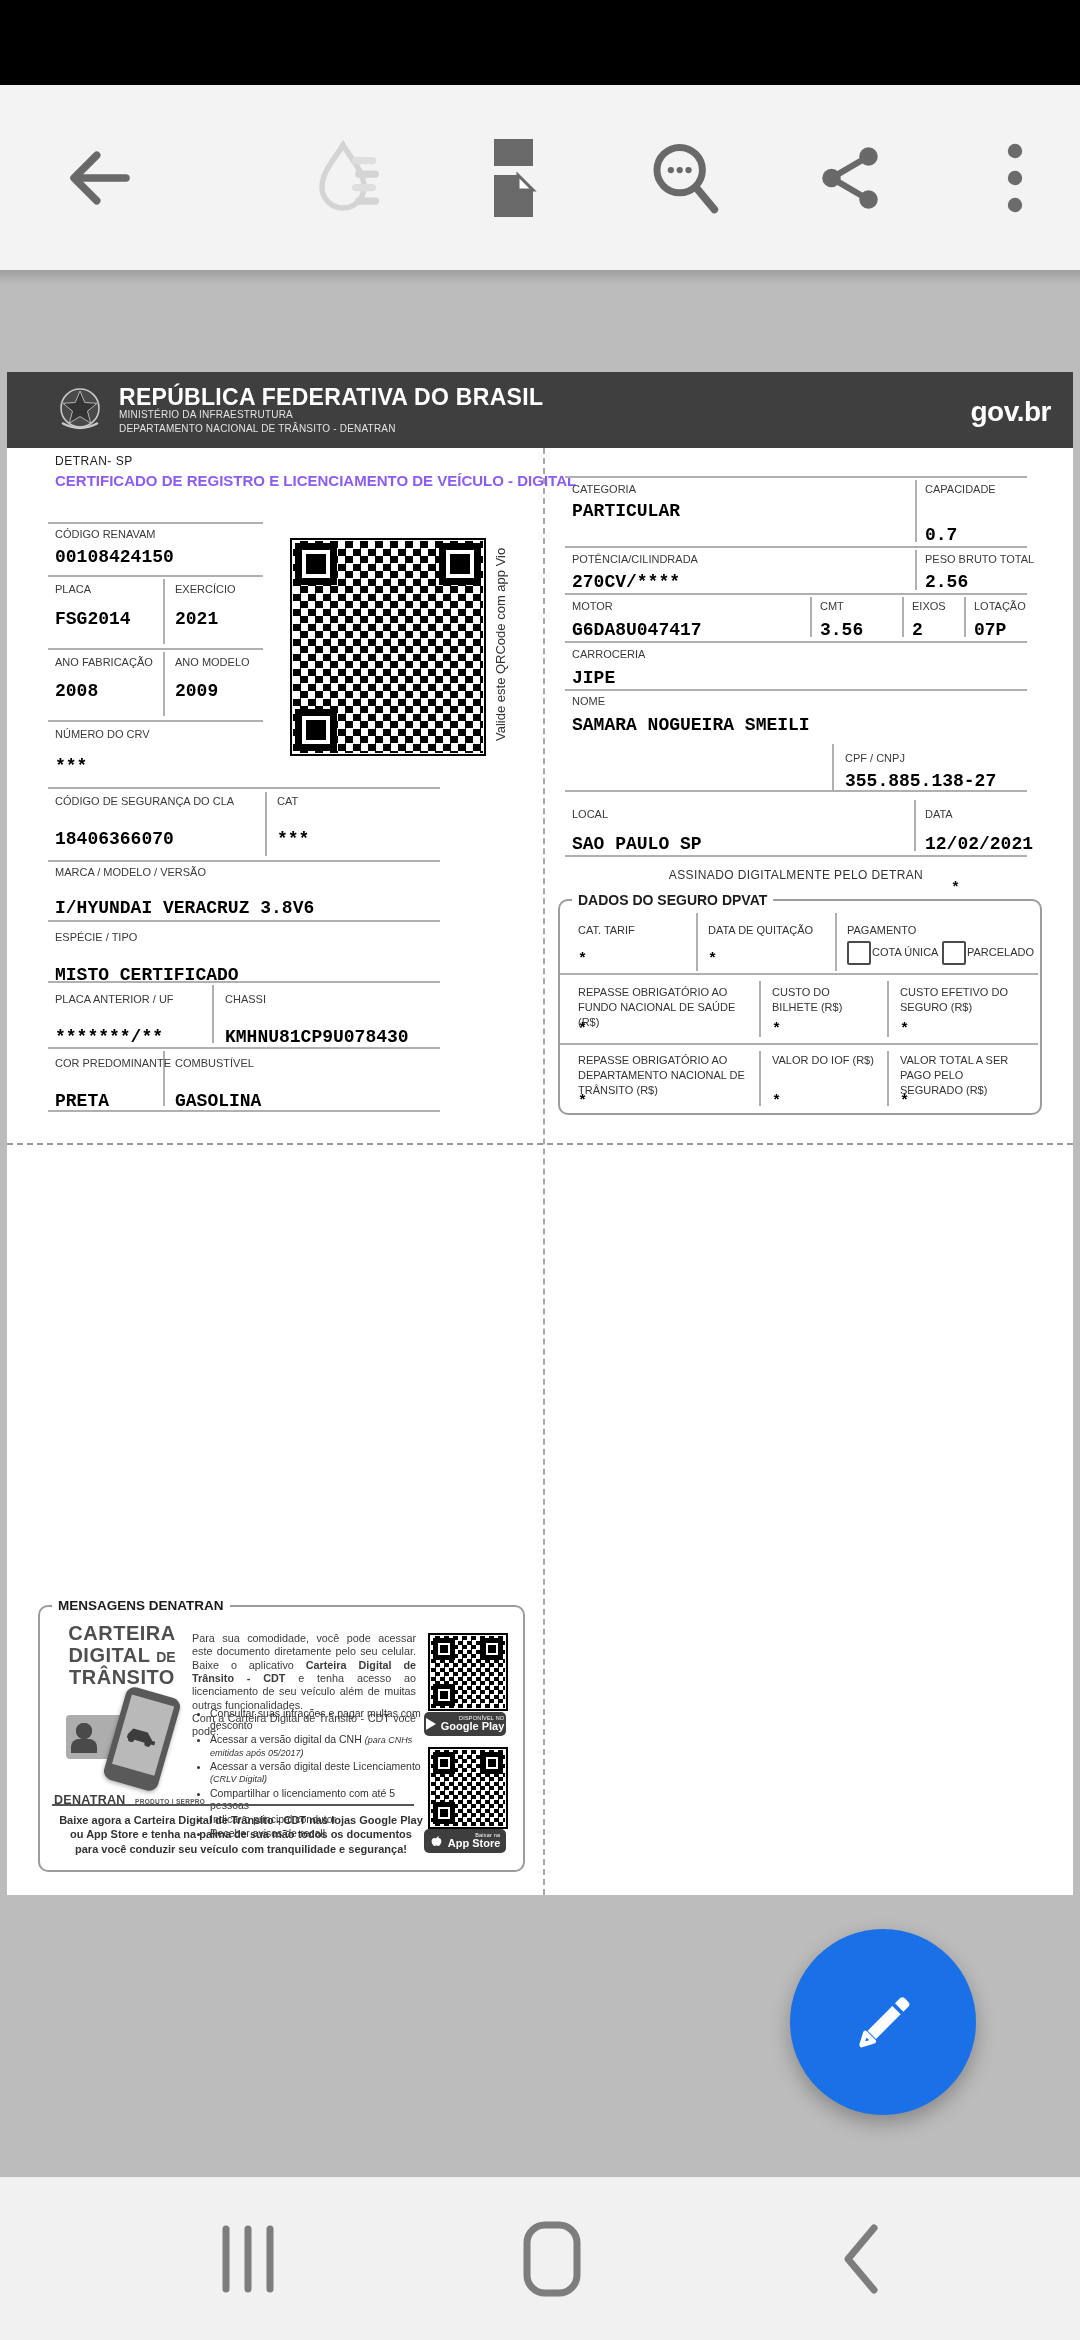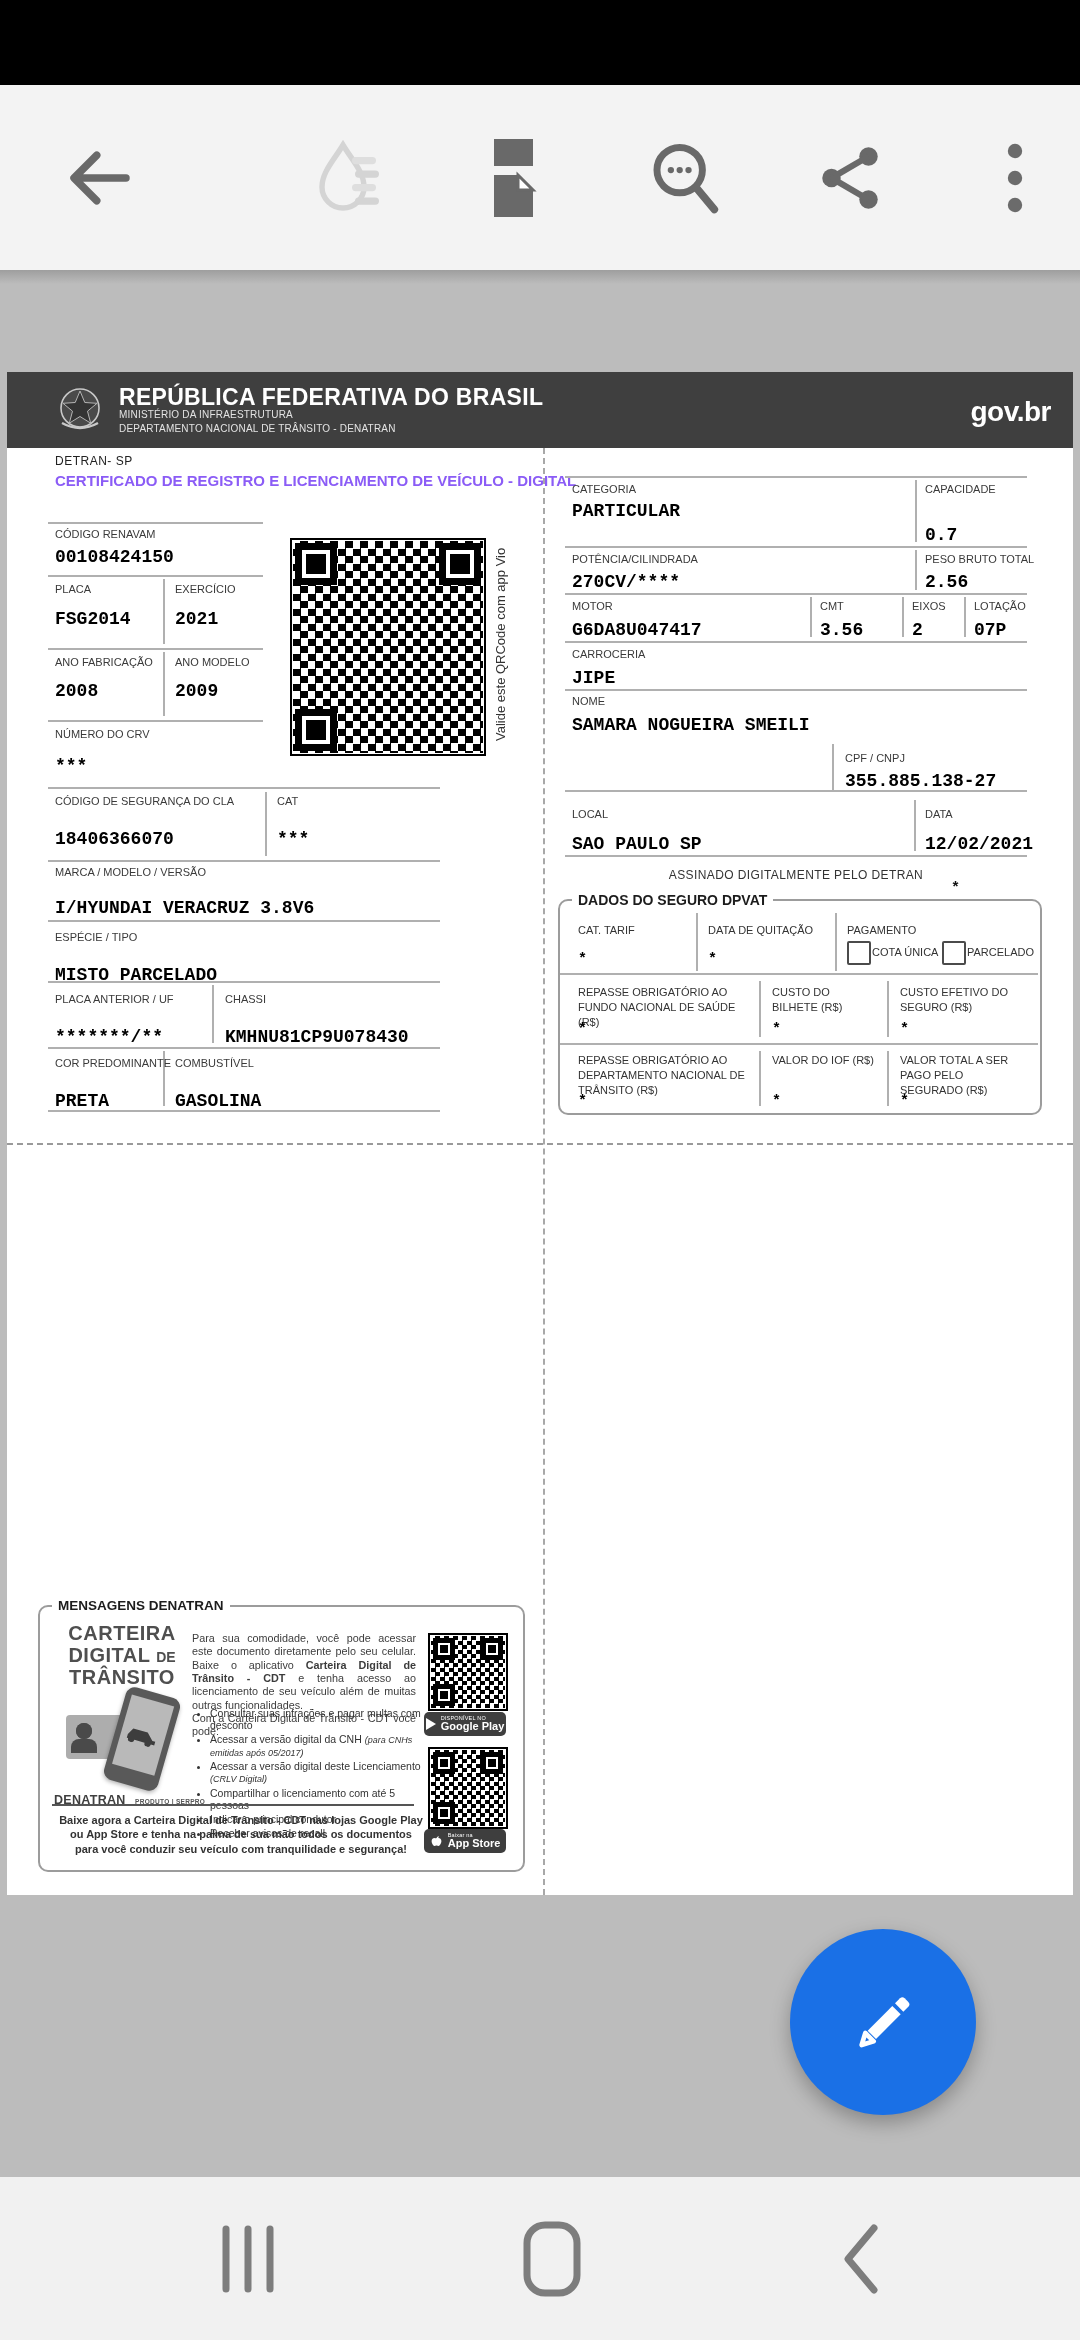--- a/index.html
+++ b/index.html
@@ -48,21 +48,21 @@
   .cblab{position:absolute;font-size:11px;color:#333;}
   
   .logo-line{position:absolute;left:14px;width:136px;text-align:center;font-weight:bold;color:#4f4f4f;font-size:20px;line-height:1;letter-spacing:.5px;}
   .logo-line small{font-size:14px;letter-spacing:0;}
   .msg-p{position:absolute;left:152px;top:14px;width:224px;font-size:10.8px;color:#3c3c3c;text-align:justify;line-height:1.24;}
   .msg-ul{position:absolute;left:156px;top:100px;width:224px;margin:0;padding-left:14px;font-size:10.5px;color:#333;}
   .msg-ul li{margin-bottom:2px;line-height:1.15;}
   .msg-ul .note{font-style:italic;font-size:9px;}
   .msg-foot{position:absolute;left:18px;top:206px;width:366px;font-size:11px;font-weight:bold;color:#333;text-align:center;line-height:1.3;}
   .badge{position:absolute;width:82px;height:24px;background:#3e3e3e;border-radius:5px;color:#fff;display:flex;align-items:center;justify-content:center;gap:5px;}
-  .badge .tx{line-height:1;text-align:left;}
+  .badge .tx{line-height:1;text-align:right;}
   .badge .l1{display:block;font-size:5.5px;letter-spacing:.2px;}
   .badge .l2{display:block;font-size:11px;font-weight:bold;}
   .play-tri{width:0;height:0;border-top:6px solid transparent;border-bottom:6px solid transparent;border-left:10px solid #fff;}
   .phone-wrap{position:absolute;left:26px;top:84px;width:118px;height:100px;}
   .idcard{position:absolute;left:0;top:24px;width:62px;height:44px;background:#adadad;border-radius:4px;}
   .idcard .head{position:absolute;left:10px;top:8px;width:16px;height:16px;border-radius:50%;background:#4a4a4a;}
   .idcard .body{position:absolute;left:5px;top:24px;width:26px;height:14px;border-radius:8px 8px 0 0;background:#4a4a4a;}
   .phone{position:absolute;left:48px;top:0px;width:56px;height:96px;background:#595959;border-radius:9px;transform:rotate(16deg);box-shadow:0 2px 4px rgba(0,0,0,.3);}
   .phone .scr{position:absolute;left:6px;top:8px;width:44px;height:72px;background:#b9b9b9;}
   .denatran-row{position:absolute;left:14px;top:183px;width:140px;text-align:center;white-space:nowrap;}
@@ -194,21 +194,21 @@
   </div>
   <div class="qrcaption">Valide este QRCode com app Vio</div>
 
   <span class="lb" style="left:48px;top:424px">CÓDIGO DE SEGURANÇA DO CLA</span>
   <span class="val" style="left:48px;top:458px">18406366070</span>
   <span class="lb" style="left:270px;top:424px">CAT</span>
   <span class="val" style="left:270px;top:458px">***</span>
   <span class="lb" style="left:48px;top:495px">MARCA / MODELO / VERSÃO</span>
   <span class="val" style="left:48px;top:527px">I/HYUNDAI VERACRUZ 3.8V6</span>
   <span class="lb" style="left:48px;top:560px">ESPÉCIE / TIPO</span>
-  <span class="val" style="left:48px;top:594px">MISTO PARCELADO</span>
+  <span class="val" style="left:48px;top:594px">MISTO CERTIFICADO</span>
   <span class="lb" style="left:48px;top:622px">PLACA ANTERIOR / UF</span>
   <span class="val" style="left:48px;top:656px">*******/**</span>
   <span class="lb" style="left:218px;top:622px">CHASSI</span>
   <span class="val" style="left:218px;top:656px">KMHNU81CP9U078430</span>
   <span class="lb" style="left:48px;top:686px">COR PREDOMINANTE</span>
   <span class="val" style="left:48px;top:720px">PRETA</span>
   <span class="lb" style="left:168px;top:686px">COMBUSTÍVEL</span>
   <span class="val" style="left:168px;top:720px">GASOLINA</span>
 
   <i class="hl" style="left:558px;top:104px;width:462px"></i>

